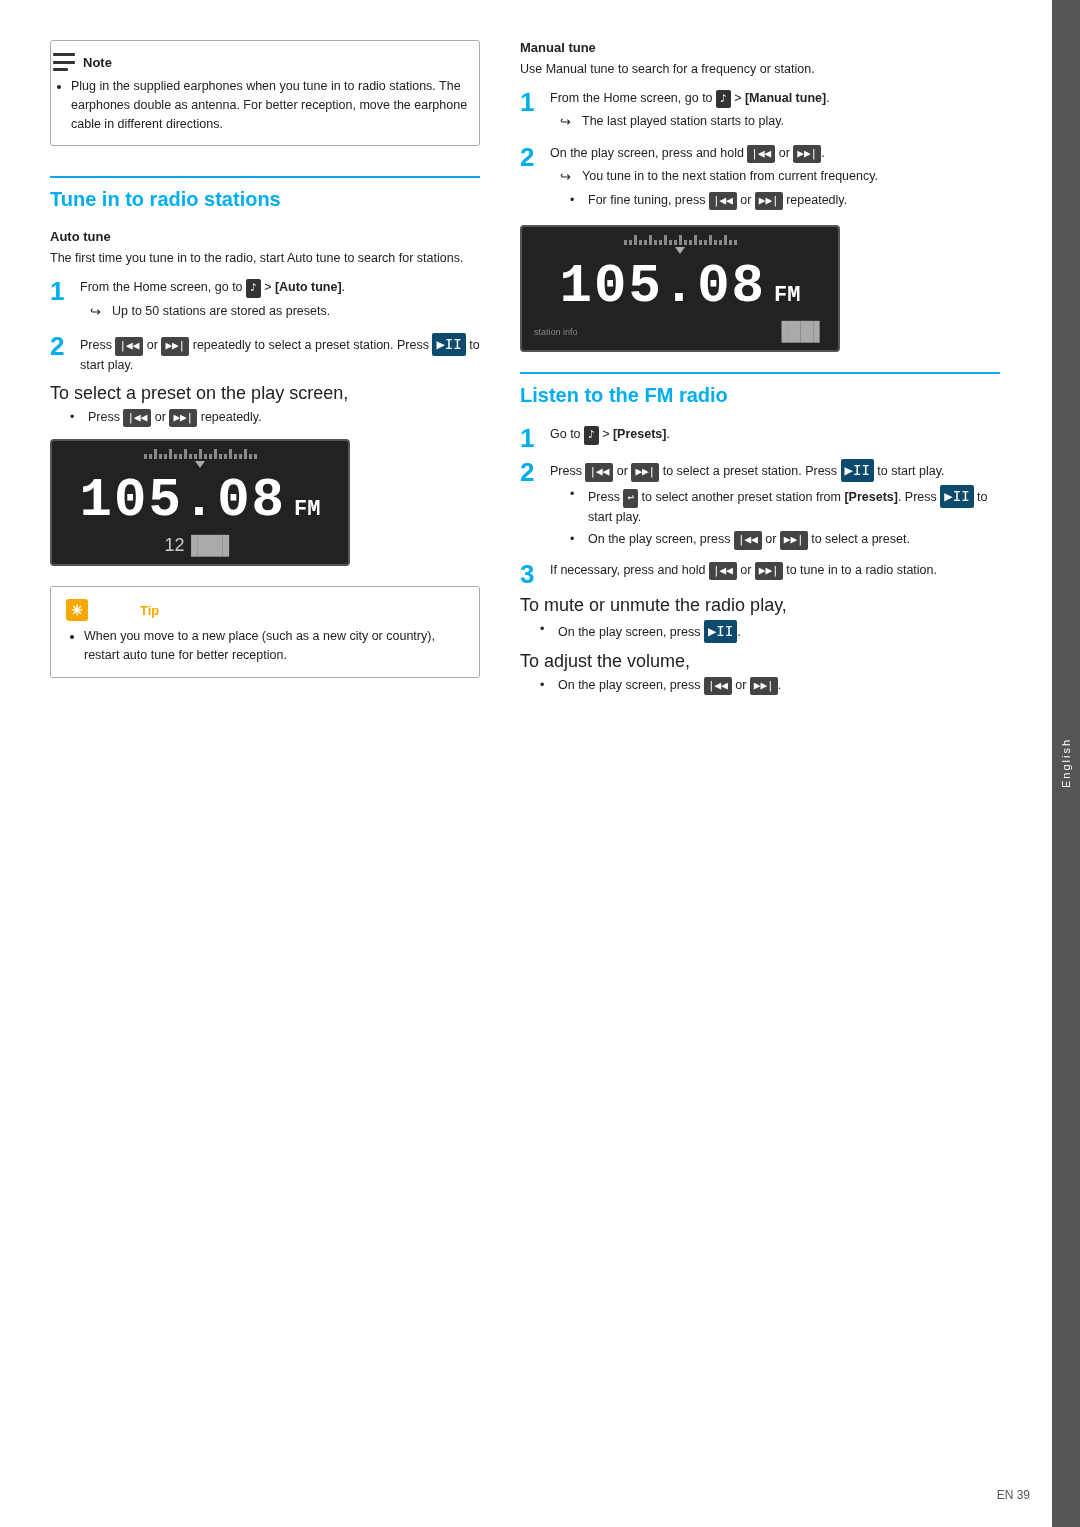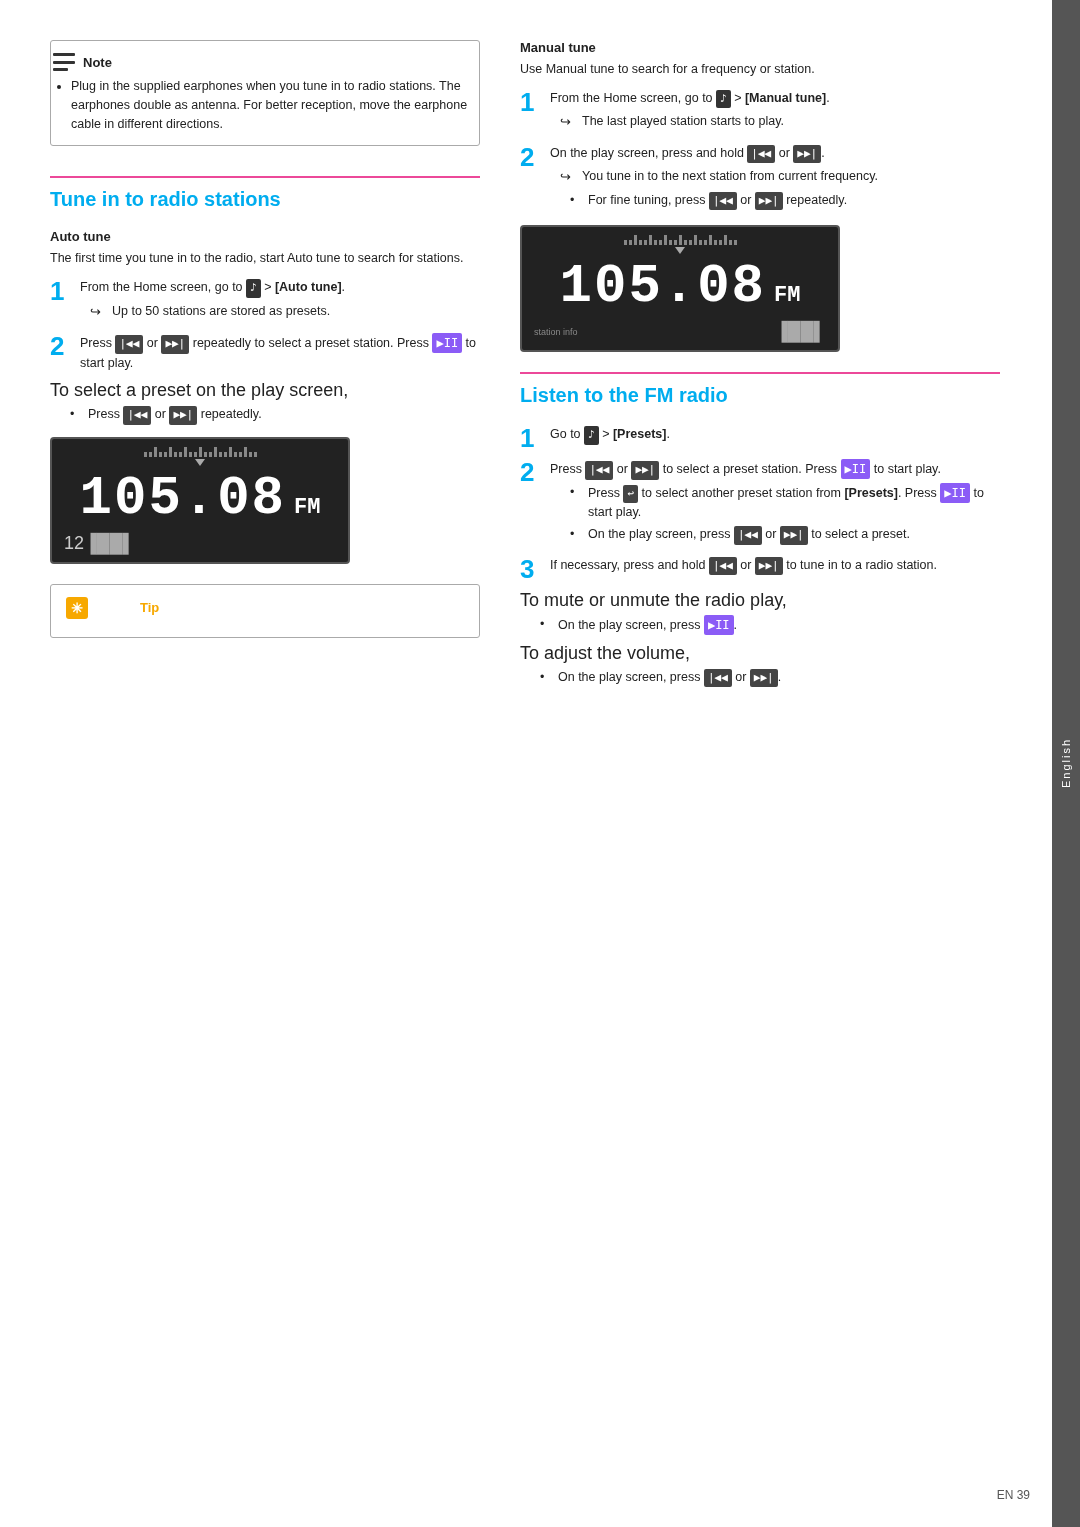--- a/index.html
+++ b/index.html
@@ -116,21 +116,21 @@
       list-style: disc;
       padding-left: 18px;
       font-size: 12.5px;
       line-height: 1.5;
     }
 
     .section-title {
       font-size: 20px;
       font-weight: bold;
       color: #00adef;
-      border-top: 2px solid #ec4899;
+      border-top: 2px solid #0ea5e9;
       padding-top: 10px;
       margin-bottom: 18px;
       margin-top: 8px;
     }
 
     .subsection-title {
       font-weight: bold;
       font-size: 13px;
       margin-bottom: 5px;
     }
@@ -244,21 +244,21 @@
 
     .fm-preset {
       color: #ccc;
       font-size: 18px;
       font-family: Liberation Sans, sans-serif;
       align-self: flex-end;
     }
 
     .fm-bottom-row {
       display: flex;
-      justify-content: flex-start;
+      justify-content: center;
       align-items: center;
       width: 100%;
       margin-top: 4px;
     }
 
     .fm-bottom-text {
       color: #888;
       font-size: 9px;
       flex: 1;
     }
@@ -327,22 +327,22 @@
       font-size: 11px;
       background: #444;
       color: #fff;
       padding: 1px 4px;
       border-radius: 2px;
       font-family: monospace;
     }
 
     .icon-playpause {
       display: inline-block;
-      font-size: 12px;
-      background: #8b5cf6;
+      font-size: 14px;
+      background: #0c4a6e;
       color: #fff;
       padding: 1px 4px;
       border-radius: 2px;
       font-family: monospace;
     }
 
     .icon-back {
       display: inline-block;
       font-size: 11px;
       background: #444;
@@ -460,20 +460,23 @@
           </div>
         </div>
 
       </div>
 
       <div class="tip-box">
         <div class="tip-header">
           <div class="tip-icon">✳</div>
           <span class="tip-label">Tip</span>
         </div>
+        <ul>
+          <li>When you move to a new place (such as a new city or country), restart auto tune for better reception.</li>
+        </ul>
       </div>
 
     </div>
 
     <div class="right-col">
 
       <div>
         <div class="subsection-title">Manual tune</div>
         <p class="body-text">Use Manual tune to search for a frequency or station.</p>
 

